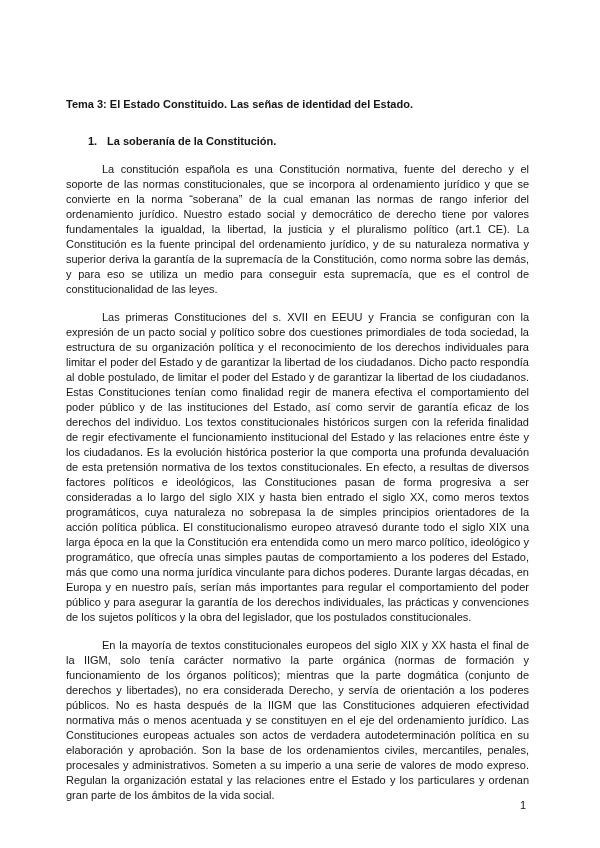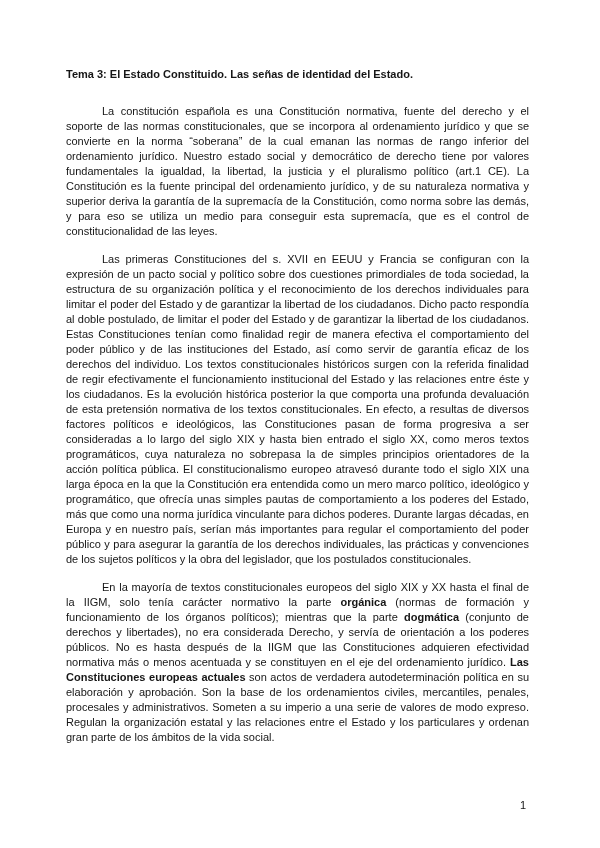--- a/index.html
+++ b/index.html
@@ -6,21 +6,21 @@
     margin: 0;
     padding: 0;
     background: #ffffff;
   }
   .page {
     position: relative;
     width: 600px;
     height: 848px;
     background: #ffffff;
     box-sizing: border-box;
-    padding: 67px 67px 0 66px;
+    padding: 97px 67px 0 66px;
     font-family: "Liberation Sans", sans-serif;
     color: #161616;
     overflow: hidden;
   }
   .doc-title {
     font-size: 11px;
     line-height: 15px;
     font-weight: bold;
     margin: 0 0 22px 0;
   }
@@ -36,37 +36,40 @@
     width: 19px;
   }
   .doc-body p {
     font-size: 11px;
     line-height: 15px;
     text-align: justify;
     text-indent: 36px;
     margin: 0 4px 13px 0;
   }
   .doc-body p b {
-    font-weight: bold;
+    font-weight: normal;
   }
   .page-number {
     position: absolute;
     right: 74px;
     bottom: 36px;
     font-size: 11px;
     line-height: 13px;
     color: #161616;
   }
 </style>
 </head>
 <body>
 
 <div class="page">
   <div class="doc-title">Tema 3: El Estado Constituido. Las señas de identidad del Estado.</div>
 
+  <div class="section-heading">
+    <span class="h-num">1.</span><span class="h-text">La soberanía de la Constitución.</span>
+  </div>
 
   <div class="doc-body">
       <p><span>La constitución española es una Constitución normativa, fuente del derecho y el soporte de las normas constitucionales, que se incorpora al ordenamiento jurídico y que se convierte en la norma “soberana” de la cual emanan las normas de rango inferior del ordenamiento jurídico. Nuestro estado social y democrático de derecho tiene por valores fundamentales la igualdad, la libertad, la justicia y el pluralismo político (art.1 CE). La Constitución es la fuente principal del ordenamiento jurídico, y de su naturaleza normativa y superior deriva la garantía de la supremacía de la Constitución, como norma sobre las demás, y para eso se utiliza un medio para conseguir esta supremacía, que es el control de constitucionalidad de las leyes.</span></p>
       <p><span>Las primeras Constituciones del s. XVII en EEUU y Francia se configuran con la expresión de un pacto social y político sobre dos cuestiones primordiales de toda sociedad, la estructura de su organización política y el reconocimiento de los derechos individuales para limitar el poder del Estado y de garantizar la libertad de los ciudadanos. Dicho pacto respondía al doble postulado, de limitar el poder del Estado y de garantizar la libertad de los ciudadanos. Estas Constituciones tenían como finalidad regir de manera efectiva el comportamiento del poder público y de las instituciones del Estado, así como servir de garantía eficaz de los derechos del individuo. Los textos constitucionales históricos surgen con la referida finalidad de regir efectivamente el funcionamiento institucional del Estado y las relaciones entre éste y los ciudadanos. Es la evolución histórica posterior la que comporta una profunda devaluación de esta pretensión normativa de los textos constitucionales. En efecto, a resultas de diversos factores políticos e ideológicos, las Constituciones pasan de forma progresiva a ser consideradas a lo largo del siglo XIX y hasta bien entrado el siglo XX, como meros textos programáticos, cuya naturaleza no sobrepasa la de simples principios orientadores de la acción política pública. El constitucionalismo europeo atravesó durante todo el siglo XIX una larga época en la que la Constitución era entendida como un mero marco político, ideológico y programático, que ofrecía unas simples pautas de comportamiento a los poderes del Estado, más que como una norma jurídica vinculante para dichos poderes. Durante largas décadas, en Europa y en nuestro país, serían más importantes para regular el comportamiento del poder público y para asegurar la garantía de los derechos individuales, las prácticas y convenciones de los sujetos políticos y la obra del legislador, que los postulados constitucionales.</span></p>
       <p><span>En la mayoría de textos constitucionales europeos del siglo XIX y XX hasta el final de la IIGM, solo tenía carácter normativo la parte </span><b>orgánica</b><span> (normas de formación y funcionamiento de los órganos políticos); mientras que la parte </span><b>dogmática</b><span> (conjunto de derechos y libertades), no era considerada Derecho, y servía de orientación a los poderes públicos. No es hasta después de la IIGM que las Constituciones adquieren efectividad normativa más o menos acentuada y se constituyen en el eje del ordenamiento jurídico. </span><b>Las Constituciones europeas actuales</b><span> son actos de verdadera autodeterminación política en su elaboración y aprobación. Son la base de los ordenamientos civiles, mercantiles, penales, procesales y administrativos. Someten a su imperio a una serie de valores de modo expreso. Regulan la organización estatal y las relaciones entre el Estado y los particulares y ordenan gran parte de los ámbitos de la vida social.</span></p>
     </div>
 
   <div class="page-number">1</div>
 </div>
 

